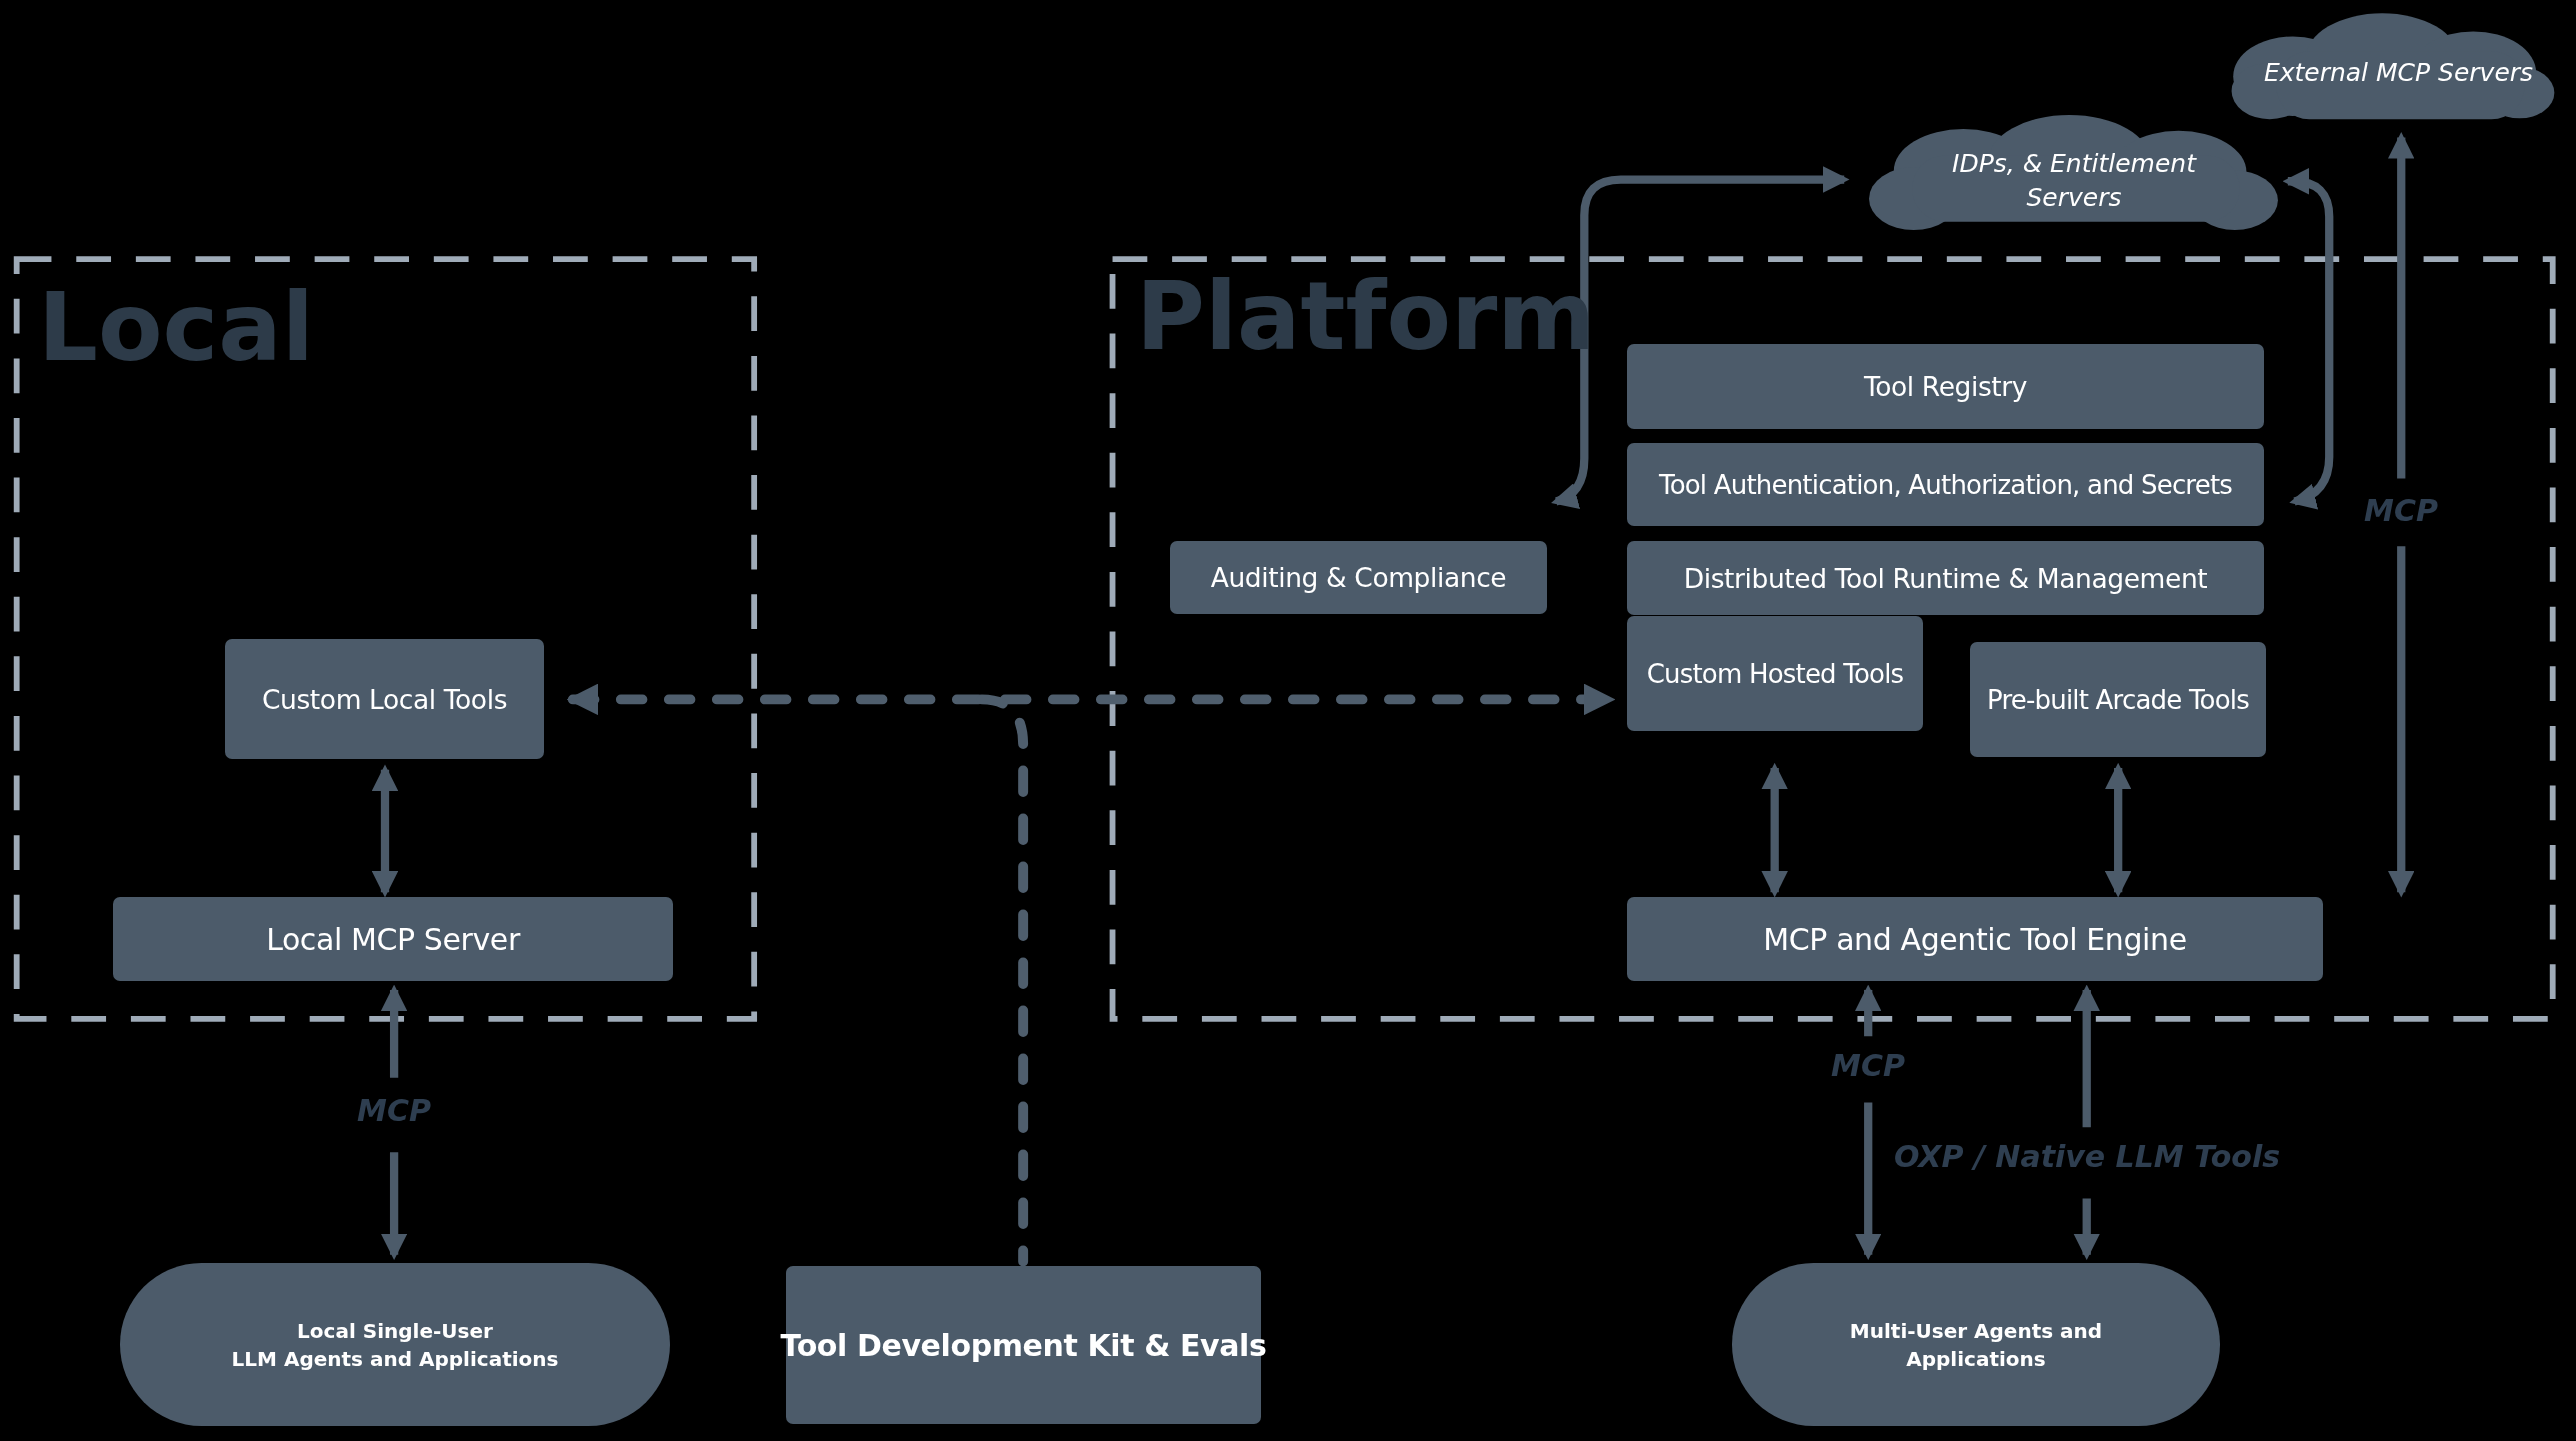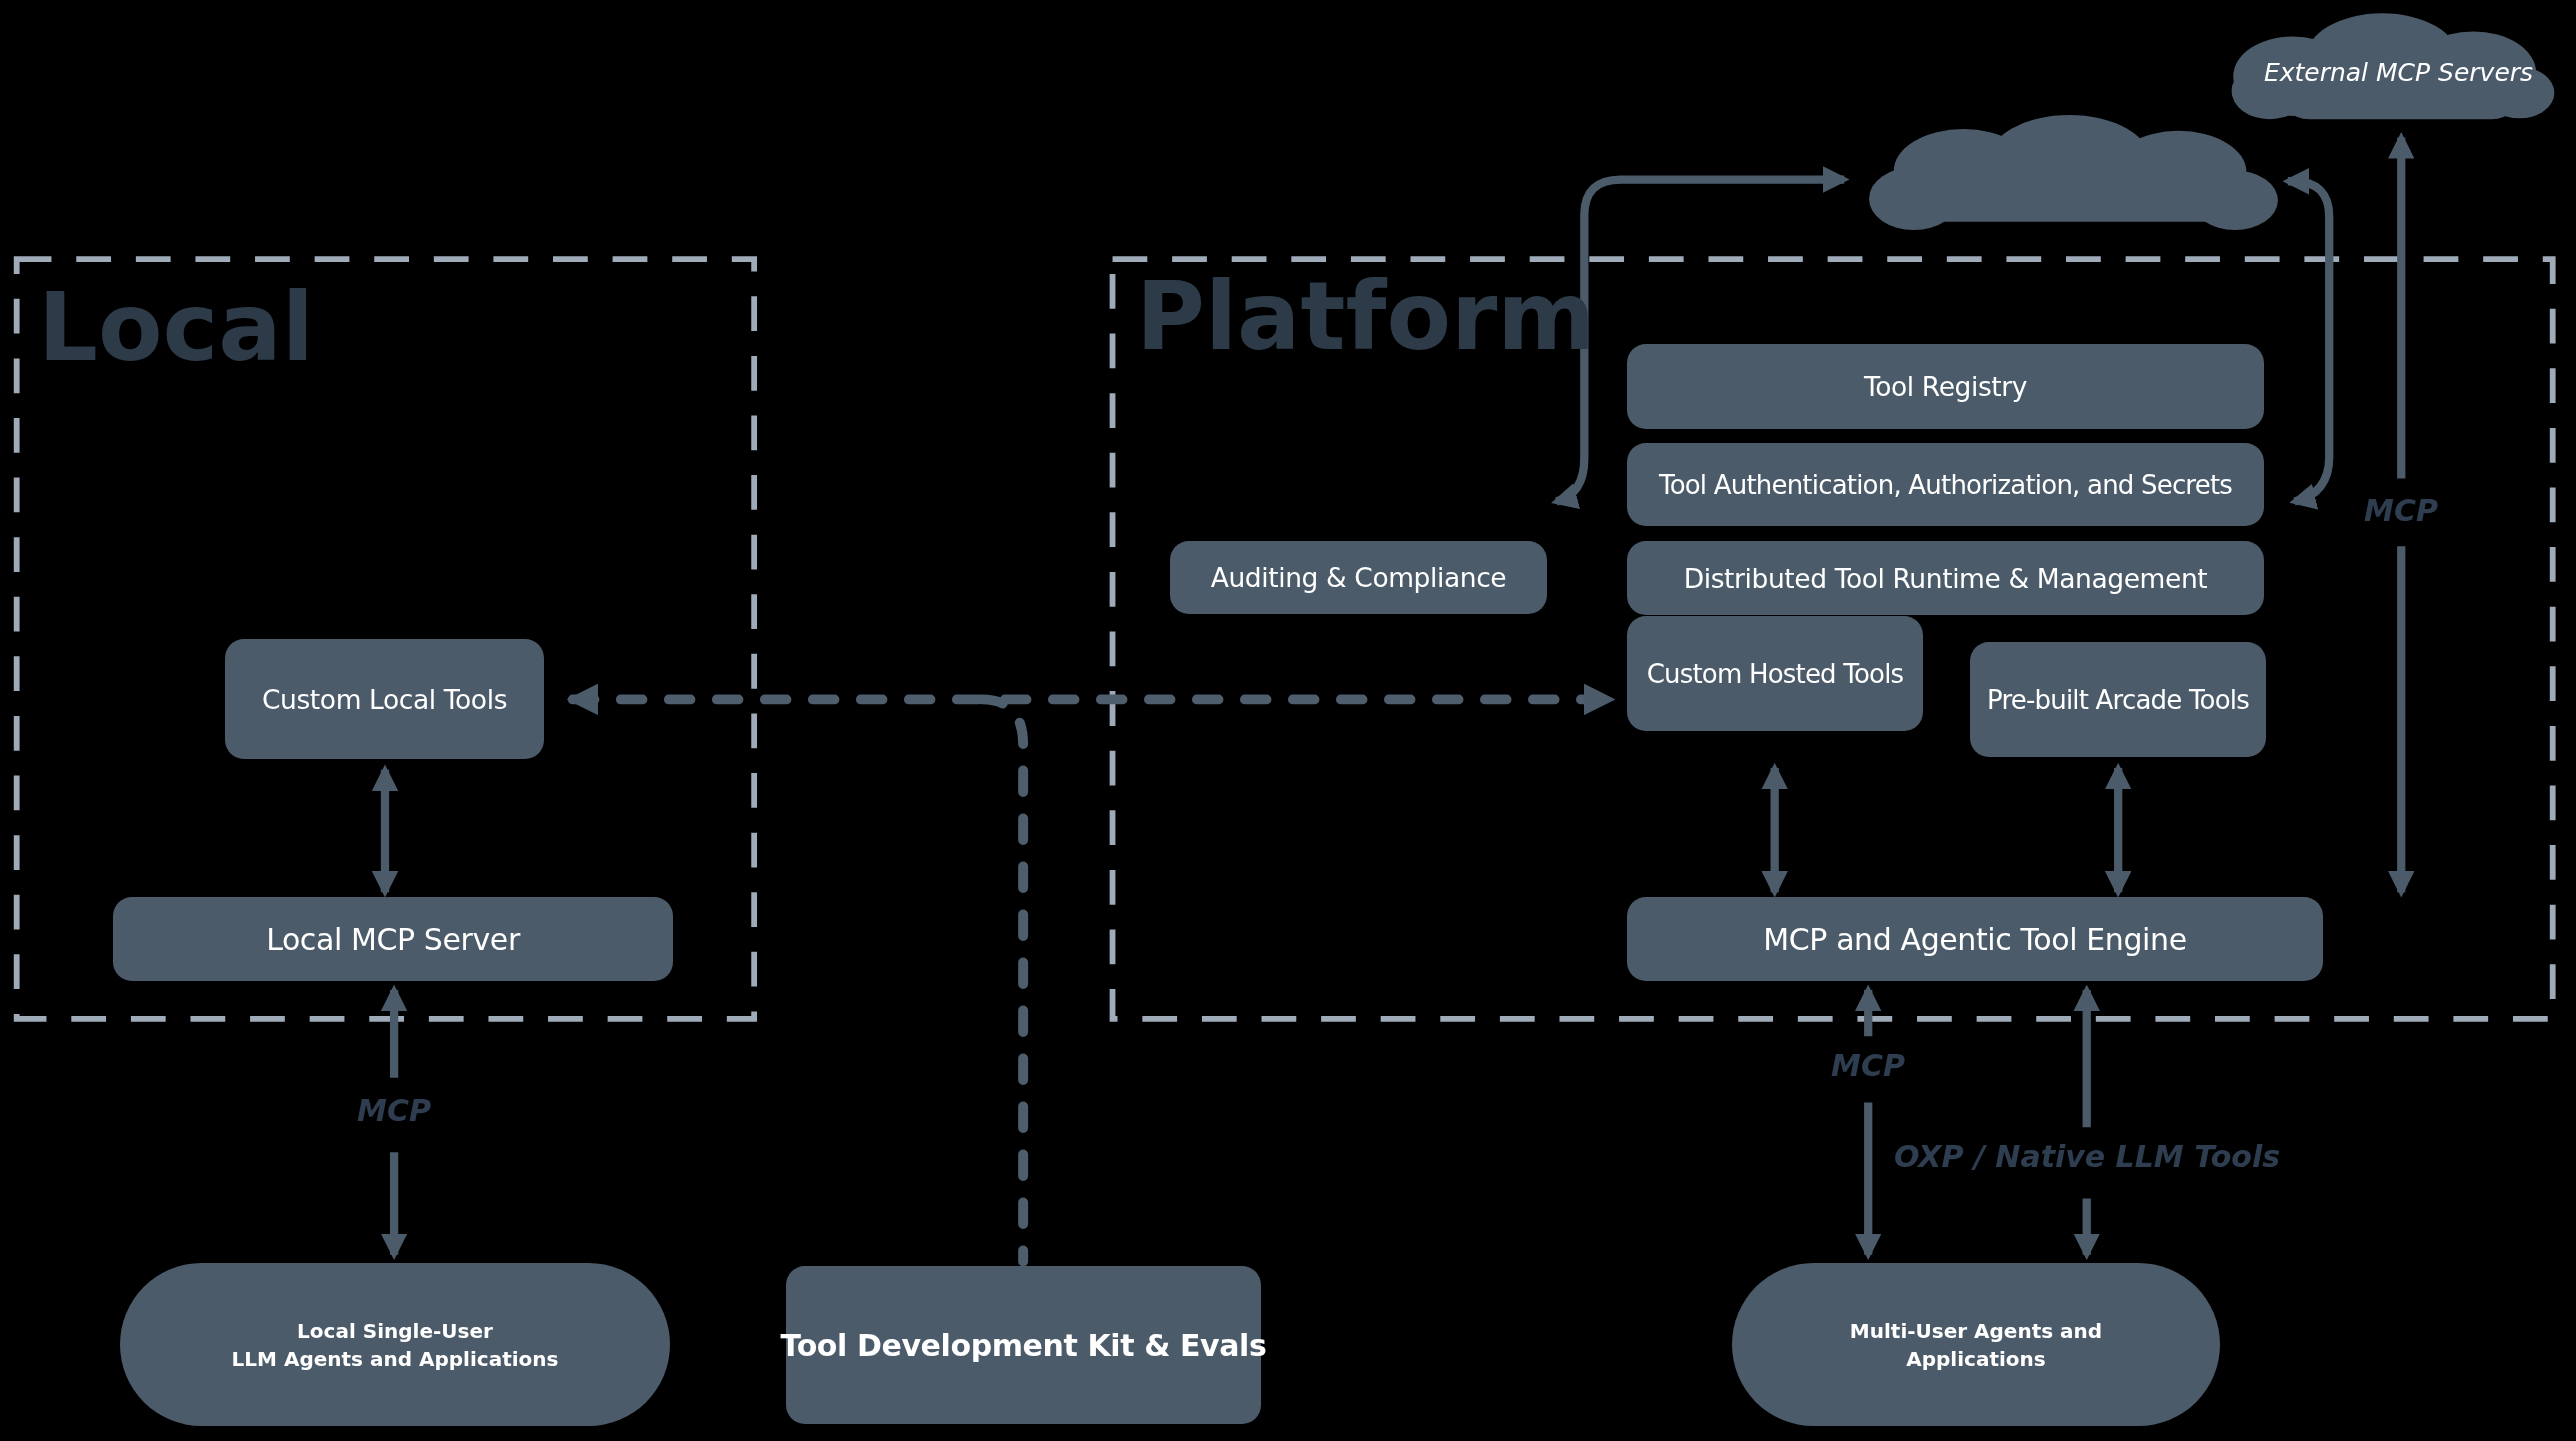--- a/index.html
+++ b/index.html
@@ -3,21 +3,21 @@
 <meta charset="utf-8">
 <style>
   html,body{margin:0;padding:0;background:#000;}
   .stage{
     position:relative;width:2576px;height:1441px;background:#000;overflow:hidden;
     font-family:"DejaVu Sans","Liberation Sans",sans-serif;
   }
   .wires{position:absolute;left:0;top:0;z-index:1;}
   .node{
     position:absolute;z-index:2;display:flex;align-items:center;justify-content:center;
-    background:#4c5b6a;color:#fff;border-radius:19px;text-align:center;
+    background:#4c5b6a;color:#fff;border-radius:7px;text-align:center;
     font-size:26.5px;letter-spacing:-0.4px;white-space:nowrap;
   }
   .node.sm{font-size:26px;letter-spacing:-0.8px;}
   .node.lg{font-size:30px;}
   .node.pill{border-radius:83px;font-weight:bold;font-size:20px;white-space:pre-line;line-height:1.4;letter-spacing:0;}
   .node.kit{font-weight:bold;font-size:30px;letter-spacing:-0.4px;}
   .region-title{
     position:absolute;z-index:2;color:#2d3b49;font-weight:bold;font-size:94px;letter-spacing:0;
   }
   .cloud-label{
@@ -80,20 +80,22 @@
     <g stroke="#4f5e6d" stroke-width="12" fill="none" stroke-linecap="round" stroke-dasharray="26 32">
       <path d="M692,845 H1944" marker-start="url(#ah)" marker-end="url(#ah)"></path>
       <path d="M1186,845 Q1236,845 1236,900 V1524"></path>
     </g>
   </svg>
 
   <div class="region-title" style="left:38px;top:273px;">Local</div>
   <div class="region-title" style="left:1136px;top:262px;">Platform</div>
 
   <div class="cloud-label" style="left:2258px;top:56px;width:281px;">External MCP Servers</div>
+  <div class="cloud-label" style="left:1925px;top:147px;width:298px;">IDPs, &amp; Entitlement
+Servers</div>
 
   <div class="node" style="left:1627px;top:344px;width:637px;height:85px;">Tool Registry</div>
   <div class="node sm" style="left:1627px;top:443px;width:637px;height:83px;">Tool Authentication, Authorization, and Secrets</div>
   <div class="node" style="left:1170px;top:541px;width:377px;height:73px;">Auditing &amp; Compliance</div>
   <div class="node" style="left:1627px;top:541px;width:637px;height:74px;">Distributed Tool Runtime &amp; Management</div>
   <div class="node sm" style="left:1627px;top:616px;width:296px;height:115px;">Custom Hosted Tools</div>
   <div class="node sm" style="left:1970px;top:642px;width:296px;height:115px;">Pre-built Arcade Tools</div>
   <div class="node lg" style="left:1627px;top:897px;width:696px;height:84px;">MCP and Agentic Tool Engine</div>
 
   <div class="node" style="left:225px;top:639px;width:319px;height:120px;">Custom Local Tools</div>

